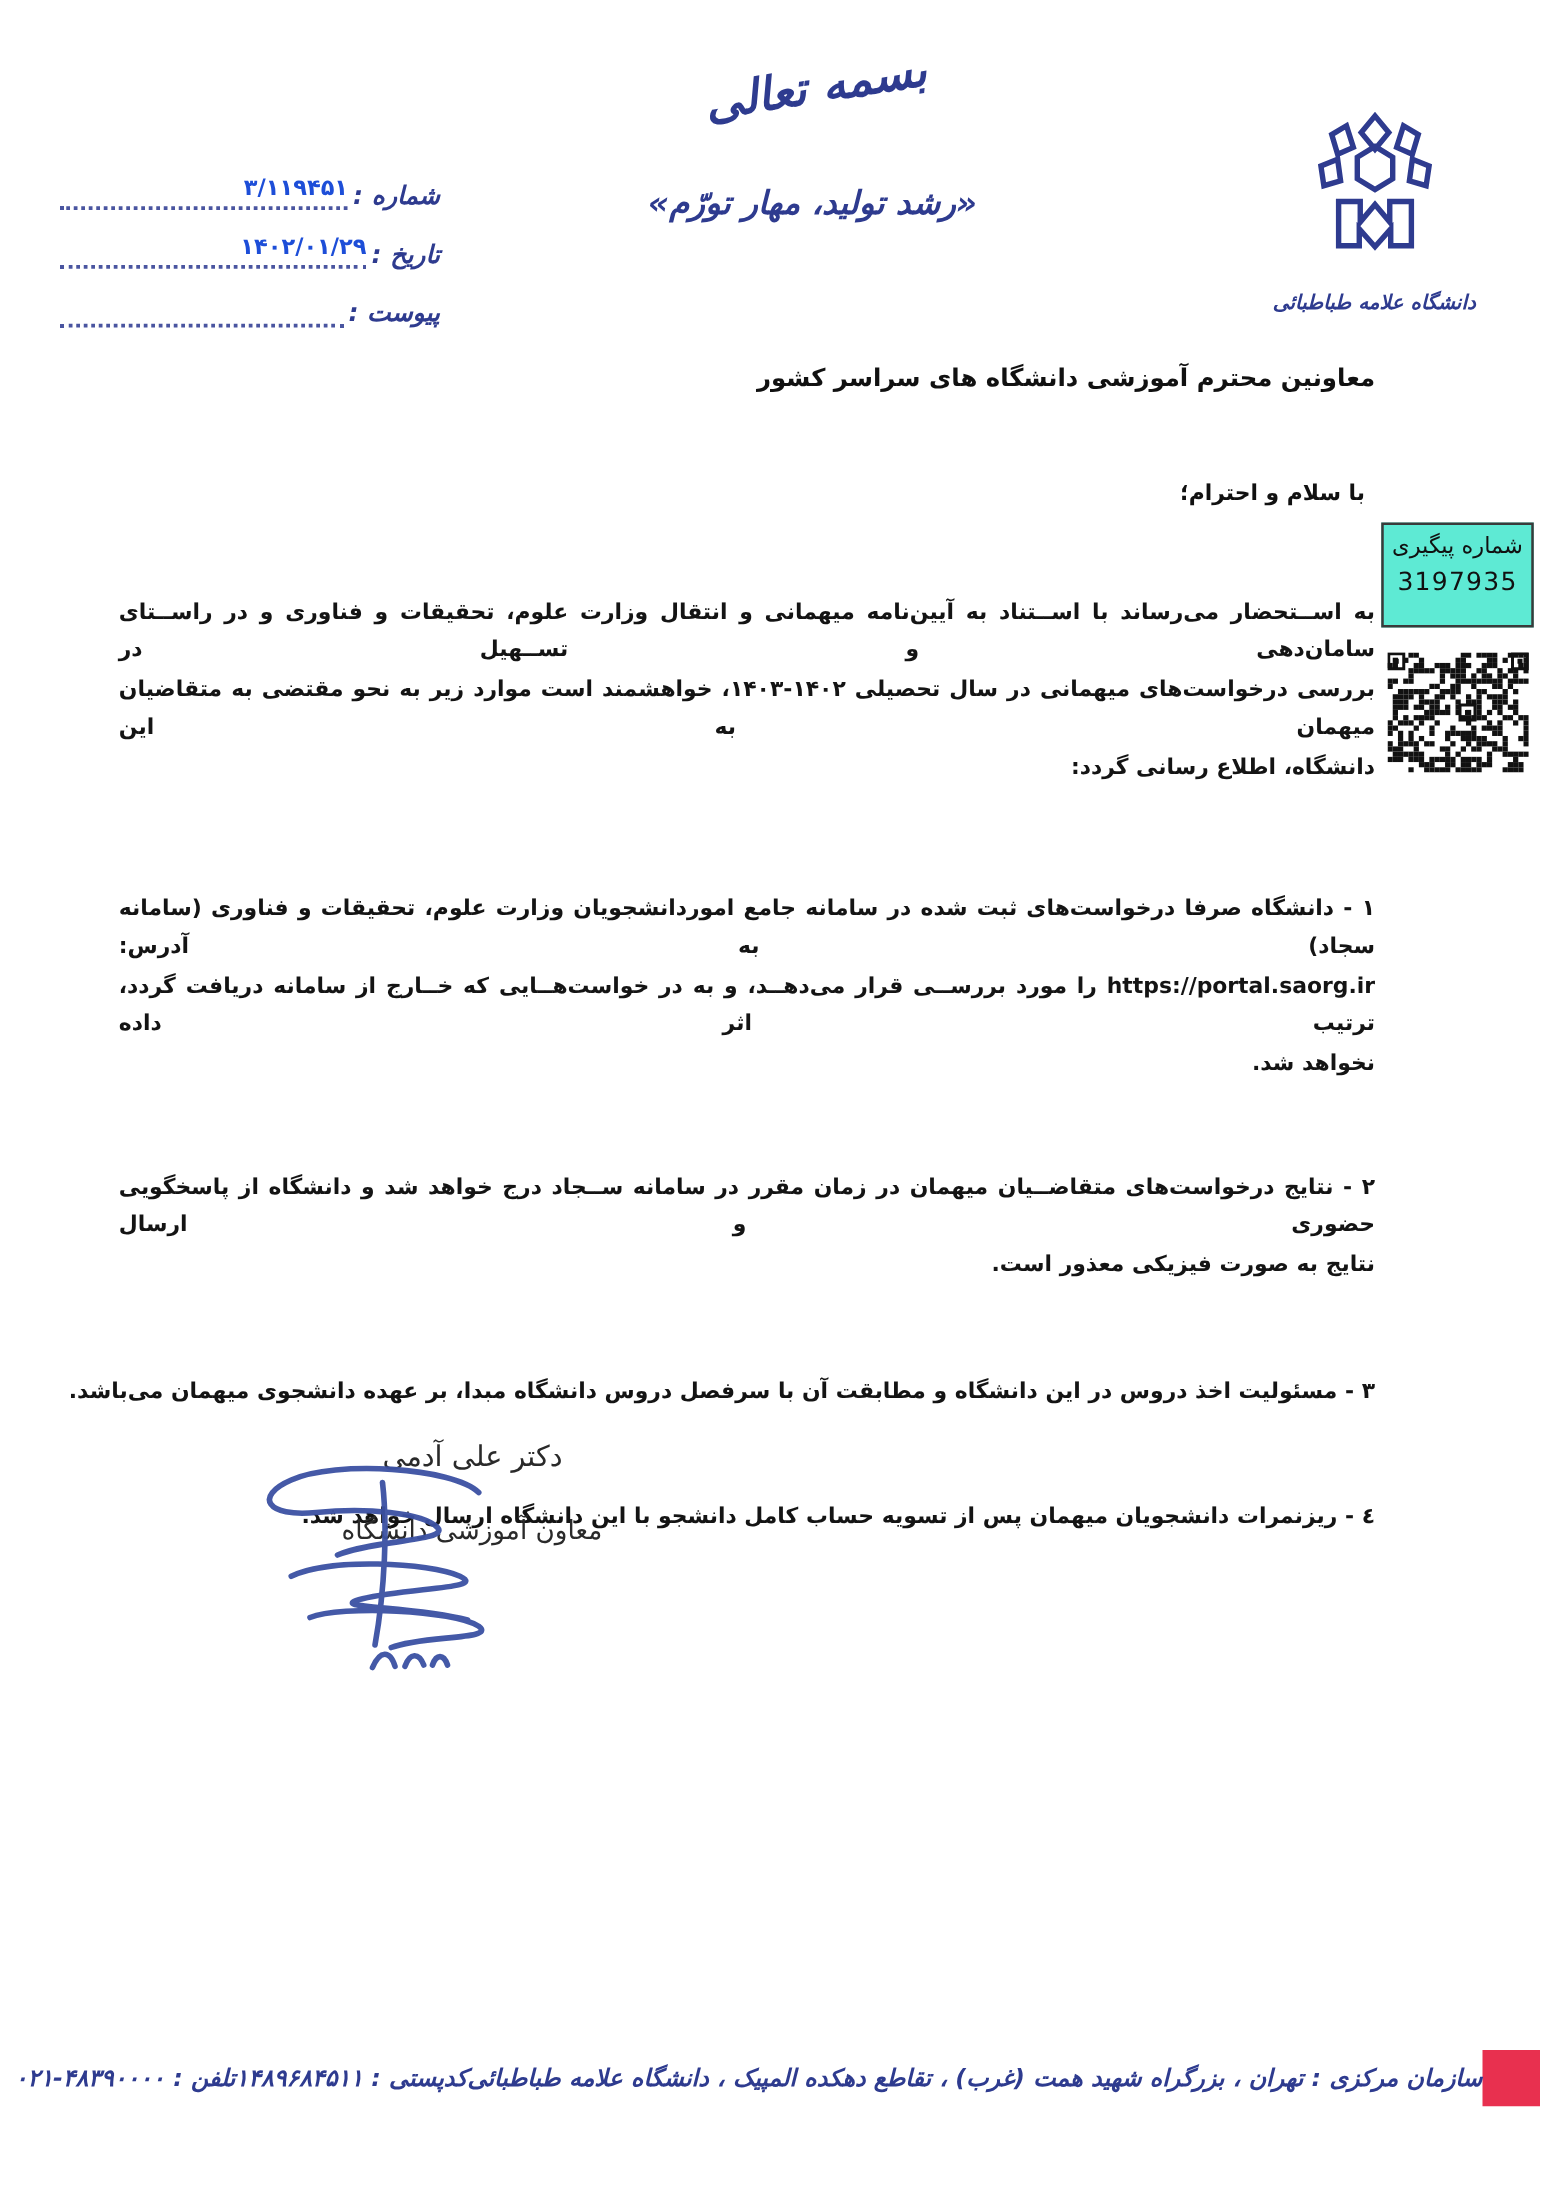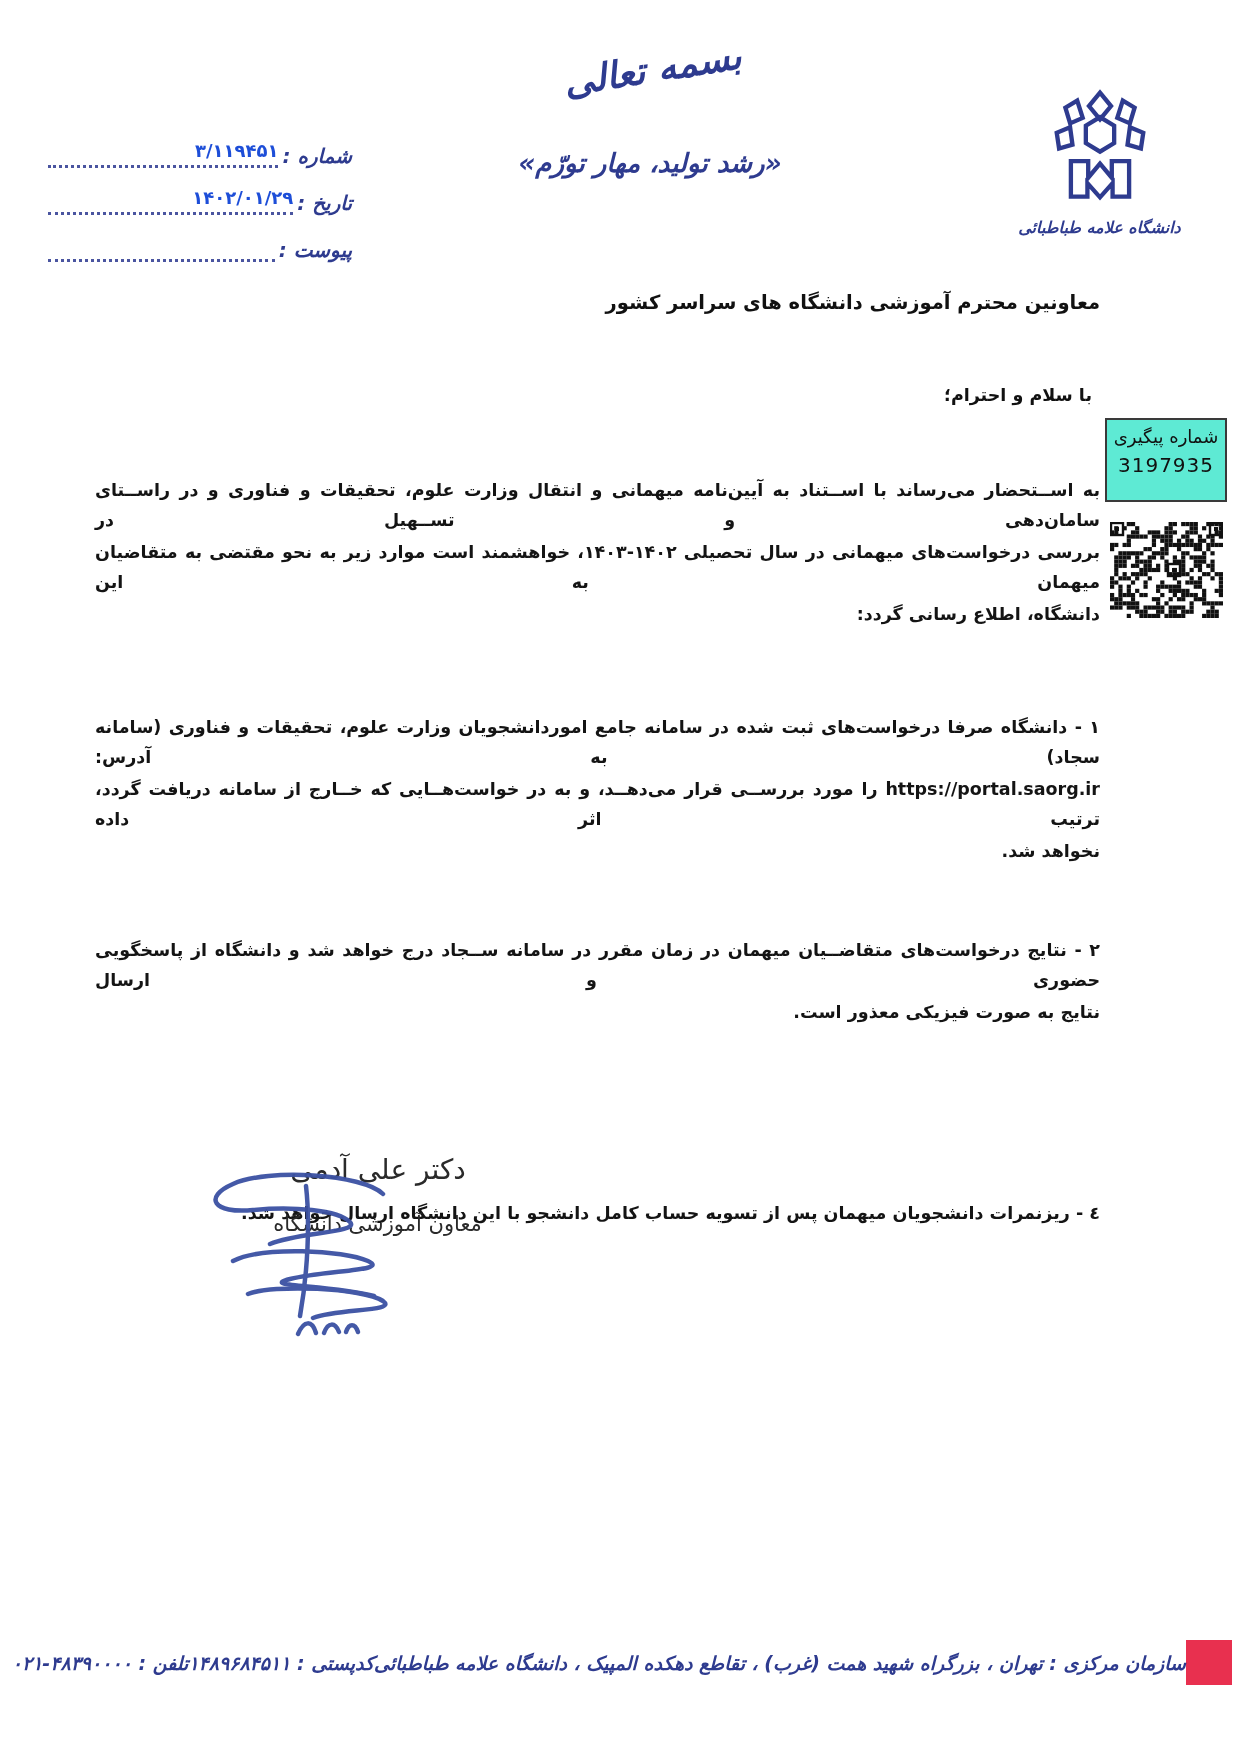--- a/index.html
+++ b/index.html
@@ -17,21 +17,21 @@
     font-weight:bold;font-size:18px;color:#1d4ed8;padding-bottom:1px;min-height:26px;line-height:26px;}
 
   
   .bismillah{position:absolute;left:545px;top:48px;width:215px;text-align:center;
     color:#2e3b8f;font-size:37px;font-style:italic;font-weight:bold;transform:rotate(-9deg);}
   .slogan{position:absolute;left:505px;top:148px;width:290px;text-align:center;direction:rtl;
     color:#2e3b8f;font-size:26px;font-weight:bold;font-style:italic;white-space:nowrap;}
 
   
   .logo-block{position:absolute;left:1012px;top:88px;width:175px;text-align:center;}
-  .logo-caption{margin-top:8px;color:#2e3b8f;font-size:16px;font-weight:bold;font-style:italic;
+  .logo-caption{margin-top:22px;color:#2e3b8f;font-size:16px;font-weight:bold;font-style:italic;
     direction:rtl;white-space:nowrap;}
 
   
   .recipient{position:absolute;right:139px;top:291px;direction:rtl;
     font-size:19.5px;font-weight:bold;color:#111;white-space:nowrap;}
   .salutation{position:absolute;right:147px;top:385px;direction:rtl;
     font-size:17.5px;font-weight:bold;color:#111;white-space:nowrap;}
 
   
   .tracking-box{position:absolute;left:1105px;top:418px;width:118px;height:80px;
@@ -41,21 +41,21 @@
   .qr{position:absolute;left:1110px;top:522px;width:113px;height:96px;}
 
   
   .line{position:absolute;left:95px;width:1005px;direction:rtl;
     font-size:17.5px;font-weight:bold;color:#141414;height:46px;line-height:30px;}
   .line.full{text-align:justify;text-align-last:justify;}
   .line.part{text-align:right;white-space:nowrap;}
 
   
   .sig-name{position:absolute;left:253px;top:1153px;width:250px;text-align:center;direction:rtl;
-    font-size:28px;color:#2a2a2a;white-space:nowrap;z-index:2;}
+    font-size:23px;color:#2a2a2a;white-space:nowrap;z-index:2;}
   .sig-title{position:absolute;left:235px;top:1212px;width:285px;text-align:center;direction:rtl;
     font-size:21px;color:#2a2a2a;letter-spacing:.5px;white-space:nowrap;z-index:2;}
   .sig-scribble{position:absolute;left:178px;top:1166px;z-index:3;}
 
   
   .footer{position:absolute;left:34px;top:1640px;width:1198px;direction:rtl;
     display:flex;align-items:center;justify-content:space-between;}
   .footer-square{width:46px;height:45px;background:#e8304f;flex:0 0 auto;}
   .footer-text{color:#2e3b8f;font-size:19px;font-weight:bold;font-style:italic;white-space:nowrap;}
 </style>
@@ -428,20 +428,21 @@
   <div class="line full" style="top:537px">بررسی درخواست‌های میهمانی در سال تحصیلی ۱۴۰۲-۱۴۰۳، خواهشمند است موارد زیر به نحو مقتضی به متقاضیان میهمان به این</div>
   <div class="line part" style="top:599px">دانشگاه، اطلاع رسانی گردد:</div>
 
   <div class="line full" style="top:712px">۱ - دانشگاه صرفا درخواست‌های ثبت شده در سامانه جامع اموردانشجویان وزارت علوم، تحقیقات و فناوری (سامانه سجاد) به آدرس:</div>
   <div class="line full" style="top:774px">https://portal.saorg.ir را مورد بررســی قرار می‌دهــد، و به در خواست‌هــایی که خــارج از سامانه دریافت گردد، ترتیب اثر داده</div>
   <div class="line part" style="top:836px">نخواهد شد.</div>
 
   <div class="line full" style="top:935px">۲ - نتایج درخواست‌های متقاضــیان میهمان در زمان مقرر در سامانه ســجاد درج خواهد شد و دانشگاه از پاسخگویی حضوری و ارسال</div>
   <div class="line part" style="top:997px">نتایج به صورت فیزیکی معذور است.</div>
 
+  <div class="line part" style="top:1098px">۳ - مسئولیت اخذ دروس در این دانشگاه و مطابقت آن با سرفصل دروس دانشگاه مبدا، بر عهده دانشجوی میهمان می‌باشد.</div>
 
   <div class="line part" style="top:1198px">٤ -  ریزنمرات دانشجویان میهمان پس از تسویه حساب کامل دانشجو با این دانشگاه ارسال خواهد شد.</div>
 
   <div class="sig-name">دکتر علی آدمی</div>
   <div class="sig-title">معاون آموزشی دانشگاه</div>
   <svg class="sig-scribble" width="235" height="180" viewBox="0 0 235 180">
     <g stroke="#3b51a3" stroke-width="4.5" fill="none" stroke-linecap="round" opacity="0.95">
       <path d="M205,28 C185,8 90,2 55,18 C25,31 35,48 75,44 C115,40 160,44 172,56 C182,67 120,66 92,78"></path>
       <path d="M128,20 C132,55 130,105 122,150"></path>
       <path d="M55,95 C85,80 165,84 190,95 C212,105 150,104 112,113 C80,121 150,118 196,130"></path>

